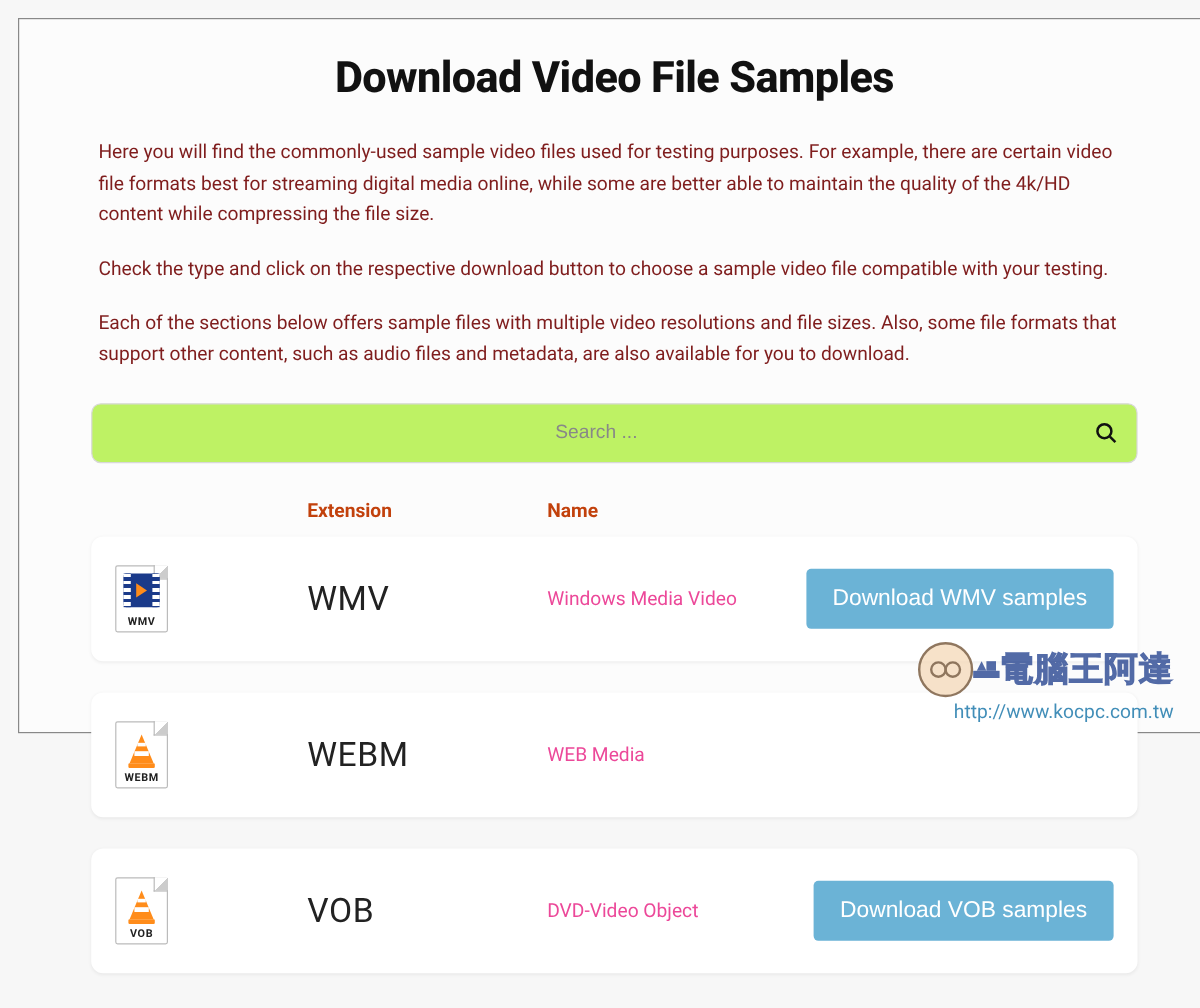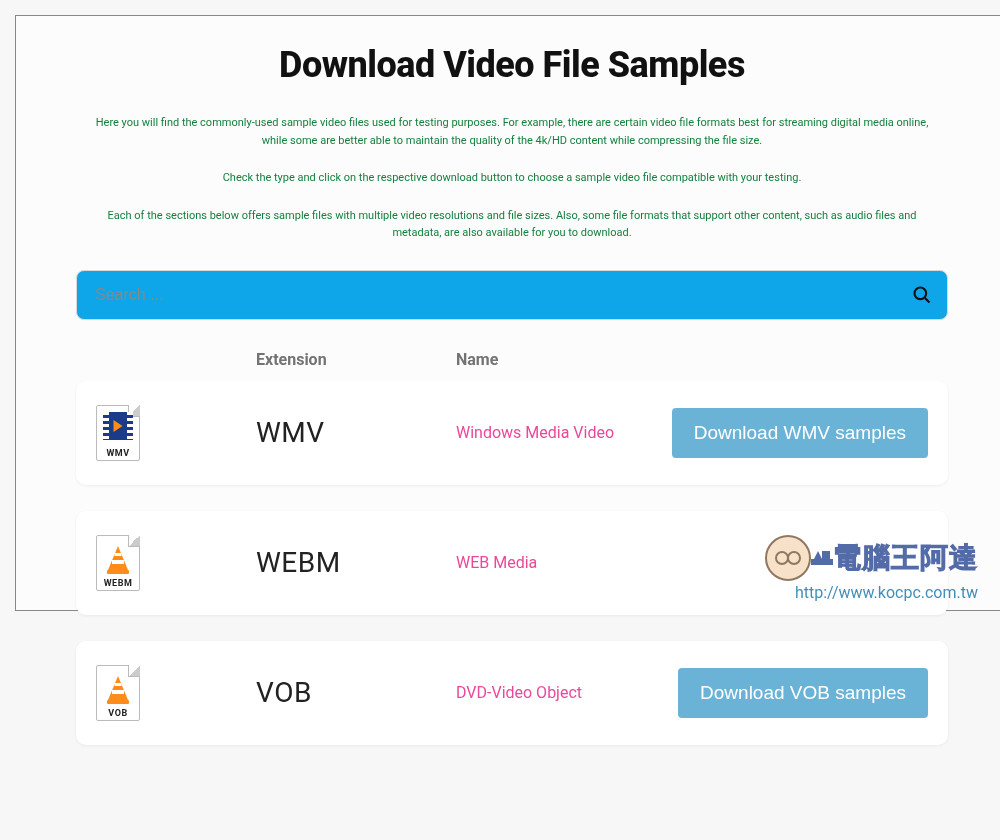--- a/index.html
+++ b/index.html
@@ -27,57 +27,58 @@
   }
   h1.page-title {
     text-align: center;
     font-size: 36px;
     font-weight: 800;
     letter-spacing: -0.5px;
     color: #111;
     margin-bottom: 28px;
   }
   p.intro {
-    text-align: center;
-    font-size: 11px;
+    text-align: left;
+    font-size: 16px;
     line-height: 1.6;
-    color: #15803d;
+    color: #7f1d1d;
     margin: 0 auto 20px auto;
     max-width: 860px;
   }
   .search-wrap {
     margin: 28px 0 30px 0;
     position: relative;
   }
   .search-input {
     width: 100%;
     height: 50px;
     border: 1px solid #d8d8d8;
     border-radius: 8px;
     padding: 0 48px 0 18px;
     font-size: 16px;
     color: #333;
-    background: #0ea5e9;
+    background: #bef264;
+    text-align: center;
   }
   .search-input::placeholder { color: #888; }
   .search-icon {
     position: absolute;
     right: 16px;
     top: 50%;
     transform: translateY(-50%);
     width: 20px;
     height: 20px;
     color: #111;
   }
   .table-header {
     display: flex;
     padding: 0 20px 12px 20px;
     font-weight: 700;
     font-size: 16px;
-    color: #737373;
+    color: #c2410c;
   }
   .col-icon { width: 160px; flex: 0 0 160px; }
   .col-ext  { width: 200px; flex: 0 0 200px; }
   .col-name { flex: 1; }
   .col-btn  { width: 260px; flex: 0 0 260px; text-align: right; }
   .card {
     background: #fff;
     border-radius: 10px;
     box-shadow: 0 1px 3px rgba(0,0,0,0.06);
     padding: 24px 20px;

